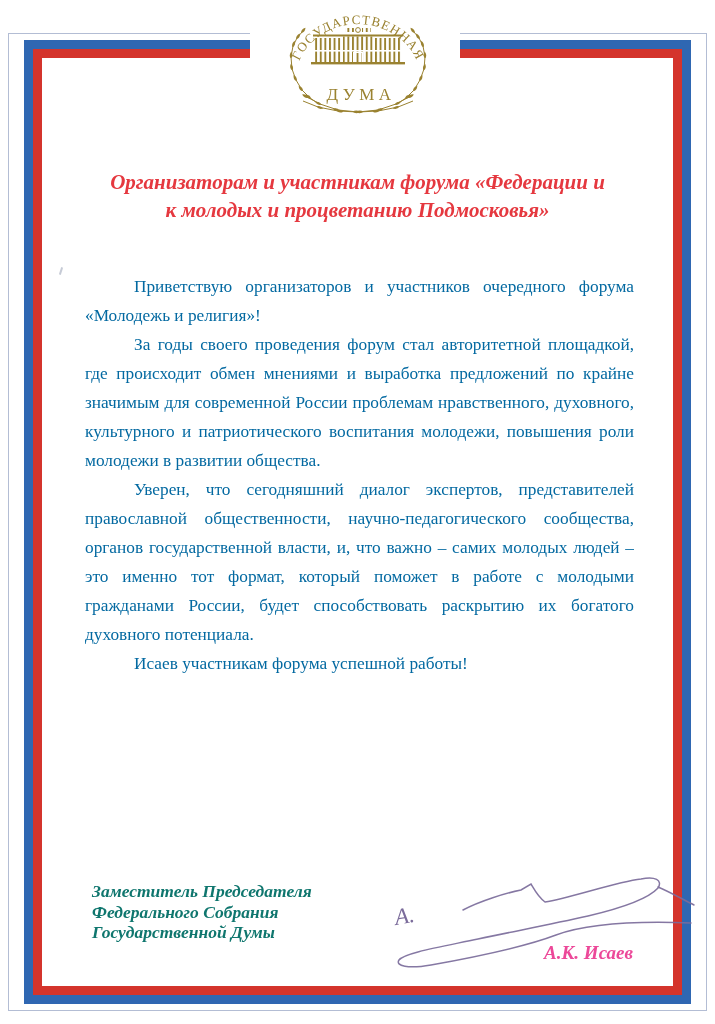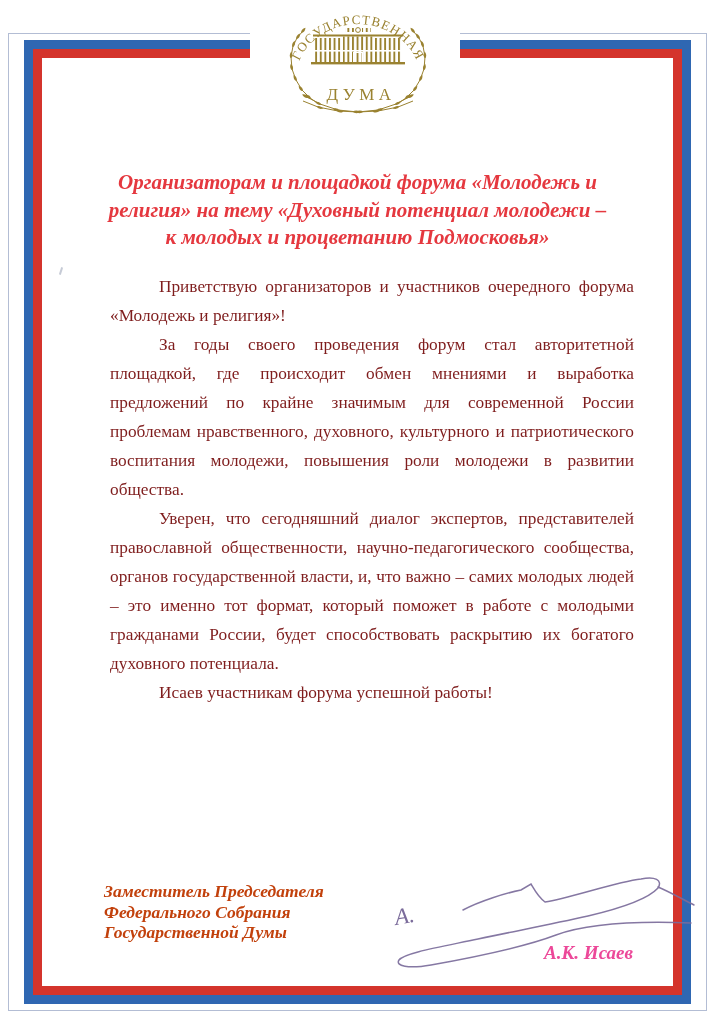--- a/index.html
+++ b/index.html
@@ -8,26 +8,26 @@
     font-family:"Liberation Serif", serif;
   }
   .layer{position:absolute;left:0;top:0;width:715px;height:1024px;pointer-events:none;}
   .emblem{position:absolute;left:283px;top:5px;width:150px;height:110px;}
   .title{
     position:absolute;left:50px;right:50px;top:169px;text-align:center;
     color:#e5383f;font-weight:bold;font-style:italic;font-size:21px;line-height:27.5px;
   }
   .body-text{
     position:absolute;left:85px;right:81px;top:272px;
-    color:#7f1d1d;font-size:17.3px;line-height:29px;text-align:justify;margin-left:25px;
+    color:#0369a1;font-size:17.3px;line-height:29px;text-align:justify;
   }
   .body-text p{margin:0;text-indent:49px;}
   .signer-block{
-    position:absolute;left:104px;top:881px;
-    color:#c2410c;font-weight:bold;font-style:italic;font-size:17.5px;line-height:20.5px;
+    position:absolute;left:92px;top:881px;
+    color:#0f766e;font-weight:bold;font-style:italic;font-size:17.5px;line-height:20.5px;
   }
   .signer-name{
     position:absolute;right:82px;top:942px;
     color:#ec4899;font-weight:bold;font-style:italic;font-size:19px;
   }
   .artifact{
     position:absolute;left:60px;top:267px;width:2px;height:8px;background:#97a0b4;
     opacity:.55;transform:rotate(18deg);border-radius:1px;
   }
 </style>
@@ -96,22 +96,21 @@
       <polyline marker-mid="url(#lf)" marker-end="url(#lf)" points="36,99 27,93 19,85 13,75 9,64 8,52 10,41 14,33 19,27"></polyline>
       <polyline marker-mid="url(#lf)" marker-end="url(#lf)" points="114,99 123,93 131,85 137,75 141,64 142,52 140,41 136,33 131,27"></polyline>
       <polyline marker-mid="url(#lf)" marker-end="url(#lf)" points="20,96 35,102 55,106 75,107 95,105 113,99 126,92"></polyline>
       <polyline marker-mid="url(#lf)" marker-end="url(#lf)" points="130,96 115,102 95,106 75,107 55,105 37,99 24,92"></polyline>
     </g>
 
     <text x="78" y="95" text-anchor="middle" font-family="Liberation Serif, serif" font-size="17" letter-spacing="4.5" fill="#9a8230">ДУМА</text>
   </svg>
 
   <div class="title">
-    <div>Организаторам и площадкой форума «Молодежь и</div>
-    <div>религия» на тему «Духовный потенциал молодежи –</div>
+    <div>Организаторам и участникам форума «Федерации и</div>
     <div>к молодых и процветанию Подмосковья»</div>
   </div>
 
   <div class="artifact"></div>
 
   <div class="body-text">
     <p>Приветствую организаторов и участников очередного форума «Молодежь и религия»!</p>
     <p>За годы своего проведения форум стал авторитетной площадкой, где происходит обмен мнениями и выработка предложений по крайне значимым для современной России проблемам нравственного, духовного, культурного и патриотического воспитания молодежи, повышения роли молодежи в развитии общества.</p>
     <p>Уверен, что сегодняшний диалог экспертов, представителей православной общественности, научно-педагогического сообщества, органов государственной власти, и, что важно – самих молодых людей – это именно тот формат, который поможет в работе с молодыми гражданами России, будет способствовать раскрытию их богатого духовного потенциала.</p>
     <p>Исаев участникам форума успешной работы!</p>

